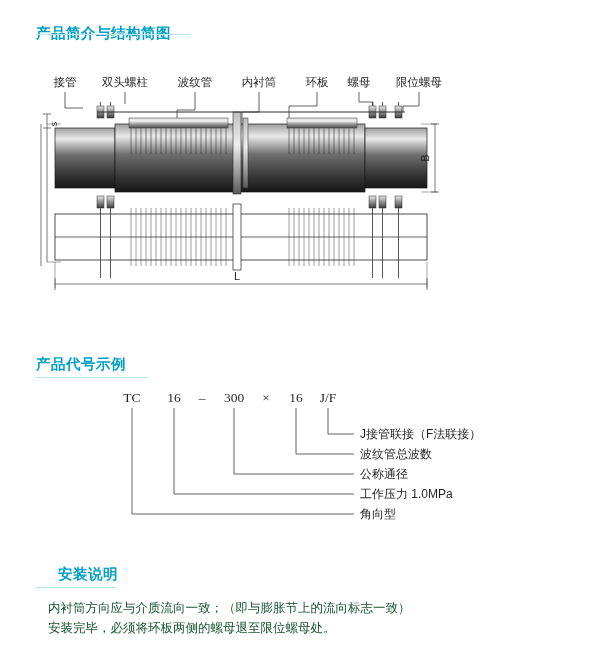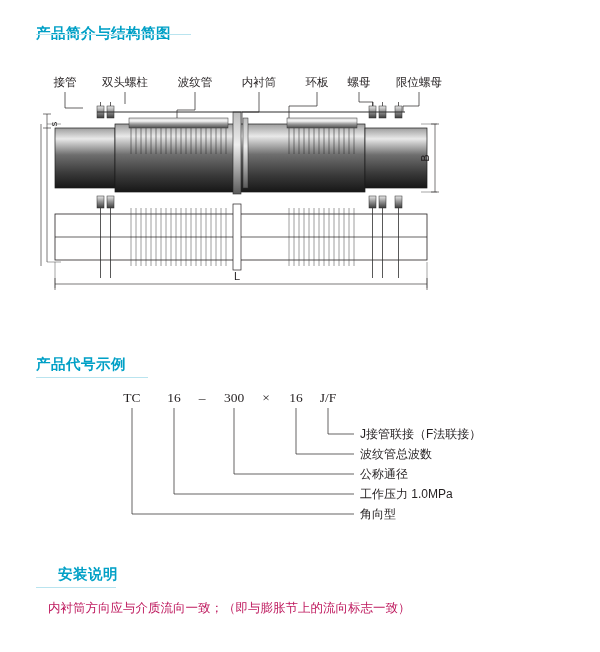--- a/index.html
+++ b/index.html
@@ -62,21 +62,21 @@
   #code-block svg { display: block; }
 
   
   #install-notes {
     position: absolute;
     left: 48px;
     top: 598px;
     width: 520px;
     font-size: 12.5px;
     line-height: 20px;
-    color: #be185d;
+    color: #14532d;
   }
   #install-notes div { white-space: nowrap; }
 
   
   .lbl {
     font-family: "Liberation Sans", sans-serif;
     font-size: 11.5px;
     fill: #231f20;
   }
   .lbl-sm {
@@ -361,15 +361,16 @@
         <text class="lbl-code-note" x="326" y="130">角向型</text>
       </g>
     </svg>
   </div>
 
   <div class="section-heading" id="heading-3">安装说明</div>
   <div class="heading-rule" id="rule-3"></div>
 
   <div id="install-notes">
     <div>内衬筒方向应与介质流向一致；（即与膨胀节上的流向标志一致）</div>
+    <div>安装完毕，必须将环板两侧的螺母退至限位螺母处。</div>
   </div>
 
 </div>
 
 </body></html>

